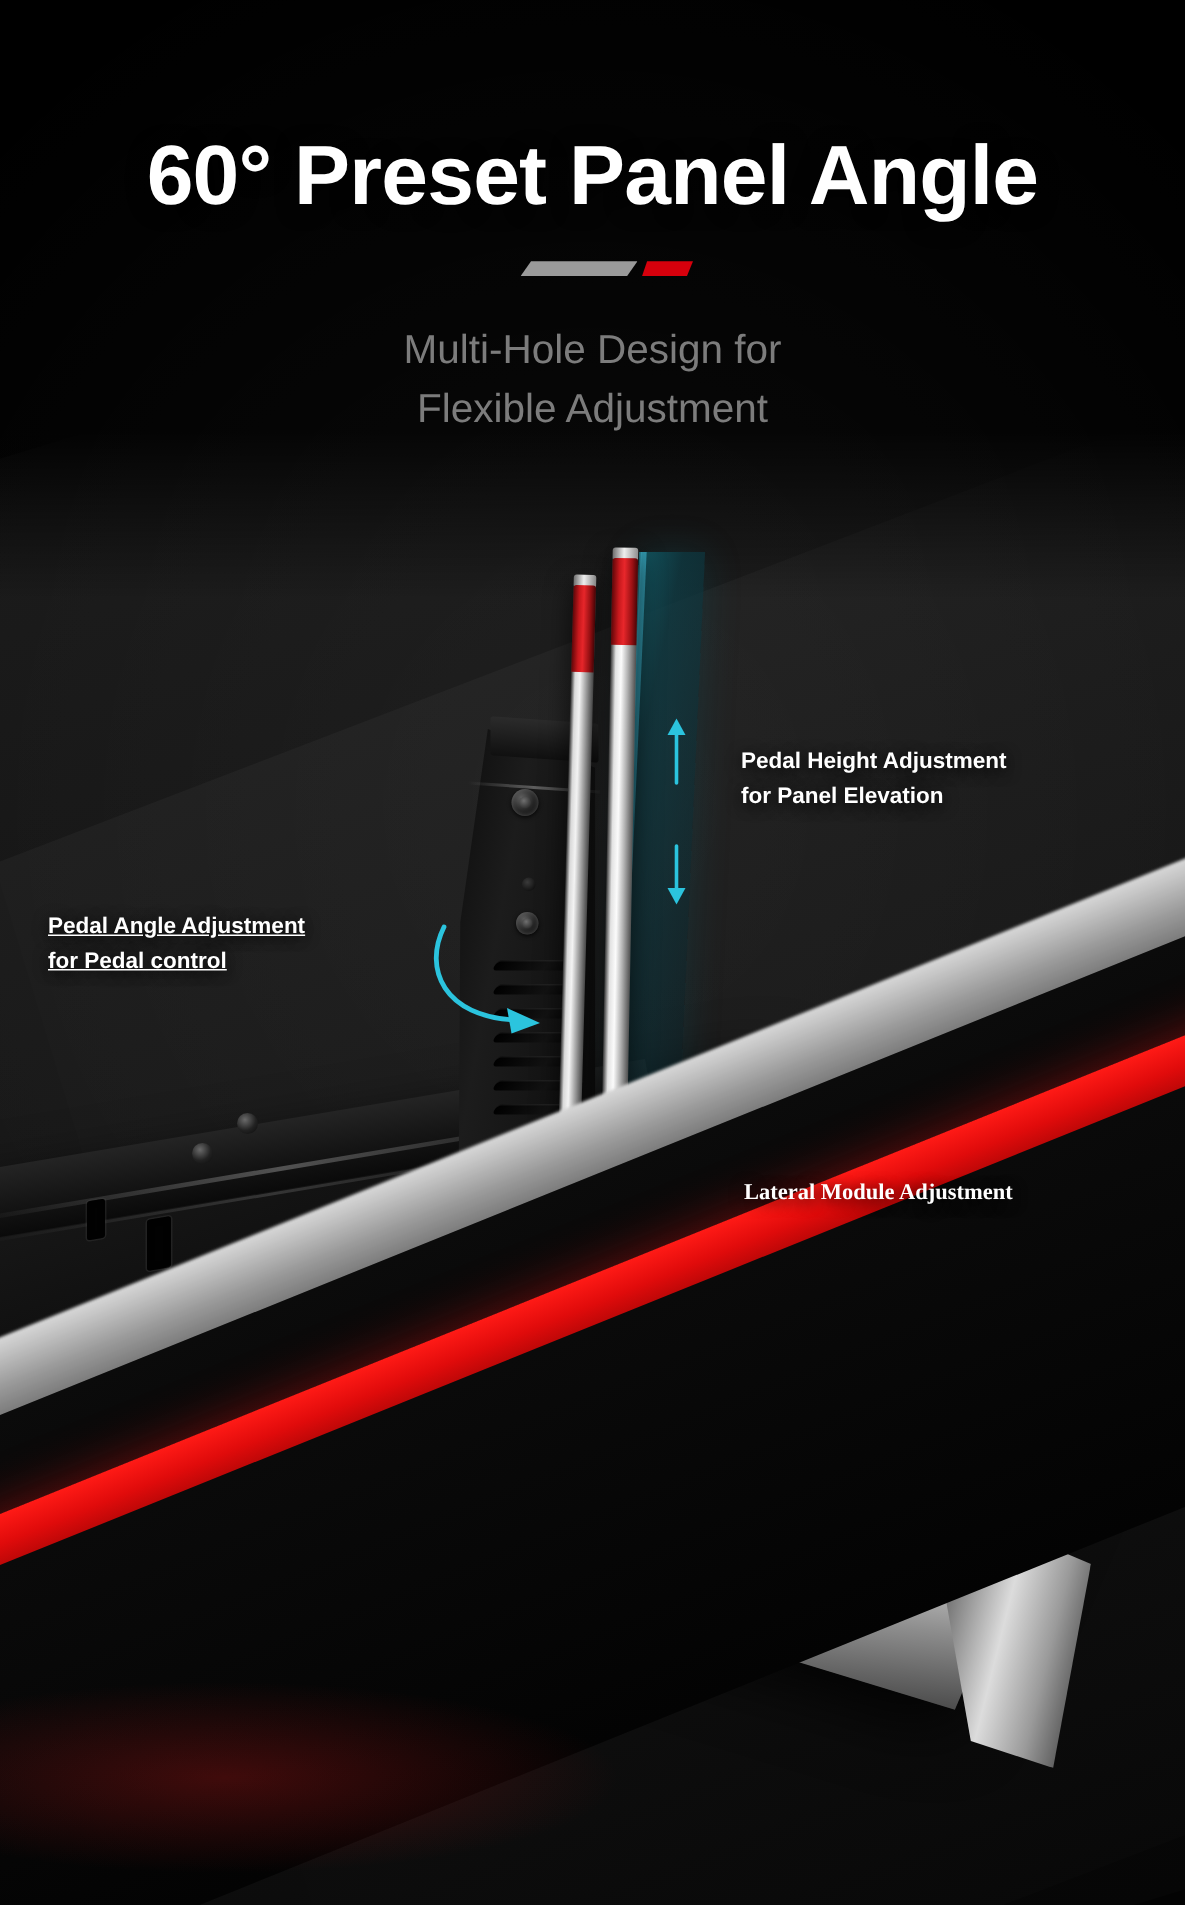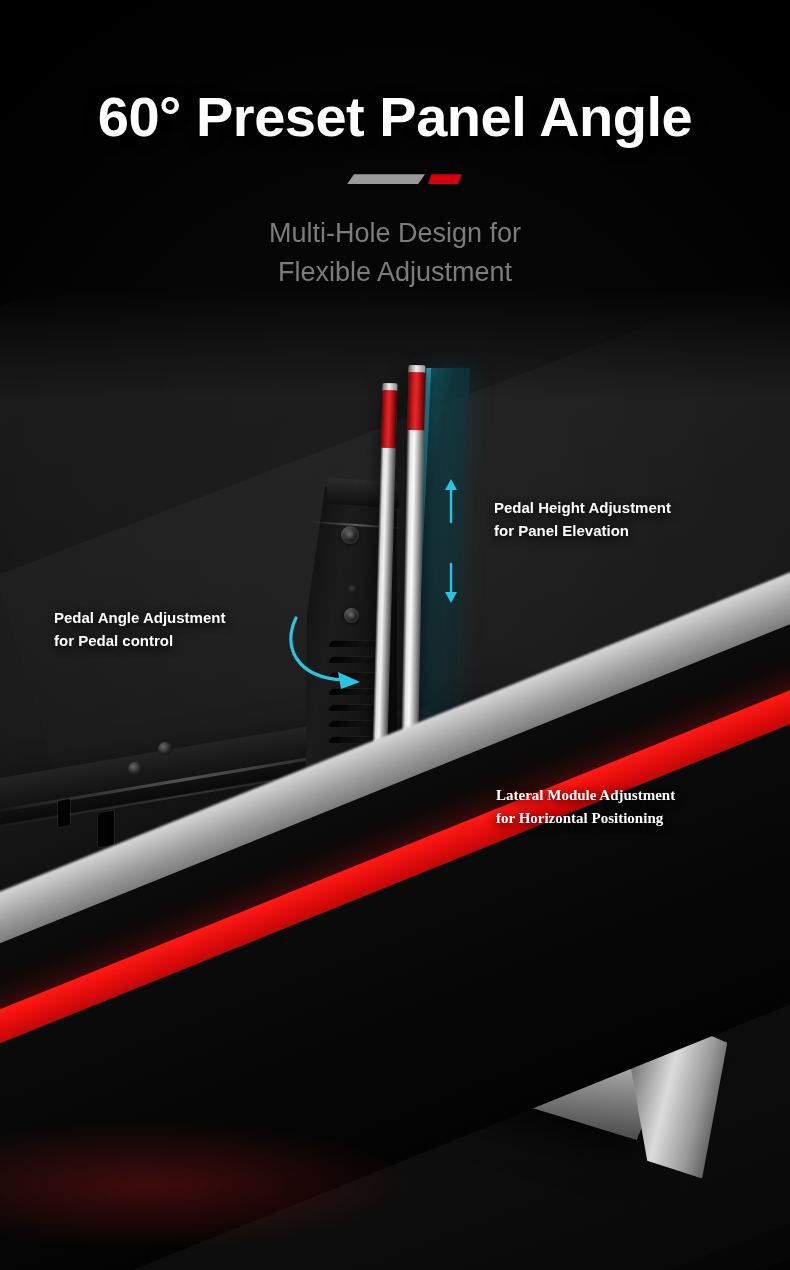--- a/index.html
+++ b/index.html
@@ -207,21 +207,21 @@
   .silver-edge{
     position:absolute;left:180px;top:1000px;width:760px;height:7px;
     background:linear-gradient(90deg,rgba(255,255,255,0),rgba(245,245,245,.9) 35%,rgba(255,255,255,.55) 70%,rgba(255,255,255,0));
     transform:rotate(-22deg);transform-origin:0 0;filter:blur(.6px);
   }
 
   
   .callout{position:absolute;color:#fff;font-size:15px;font-weight:700;
     line-height:1.55;z-index:40;text-shadow:0 2px 10px rgba(0,0,0,.95);}
   .c-height{left:494px;top:496px;}
-  .c-angle{left:54px;top:606px;}
+  .c-angle{left:32px;top:606px;text-decoration:underline;}
   .c-lateral{left:496px;top:784px;font-family:Liberation Serif, serif;}
   .callout div{white-space:nowrap;}
 
   .arrows-v{position:absolute;left:441px;top:478px;width:20px;height:126px;z-index:41;}
   .arc-arrow{position:absolute;left:286px;top:612px;width:84px;height:82px;z-index:41;}
 </style>
 </head>
 <body>
 
 <div class="stage">
@@ -356,16 +356,15 @@
     <div>for Panel Elevation</div>
   </div>
 
   <div class="callout c-angle">
     <div>Pedal Angle Adjustment</div>
     <div>for Pedal control</div>
   </div>
 
   <div class="callout c-lateral">
     <div>Lateral Module Adjustment</div>
-    <div>for Horizontal Positioning</div>
   </div>
 
 </div>
 
 </body></html>

